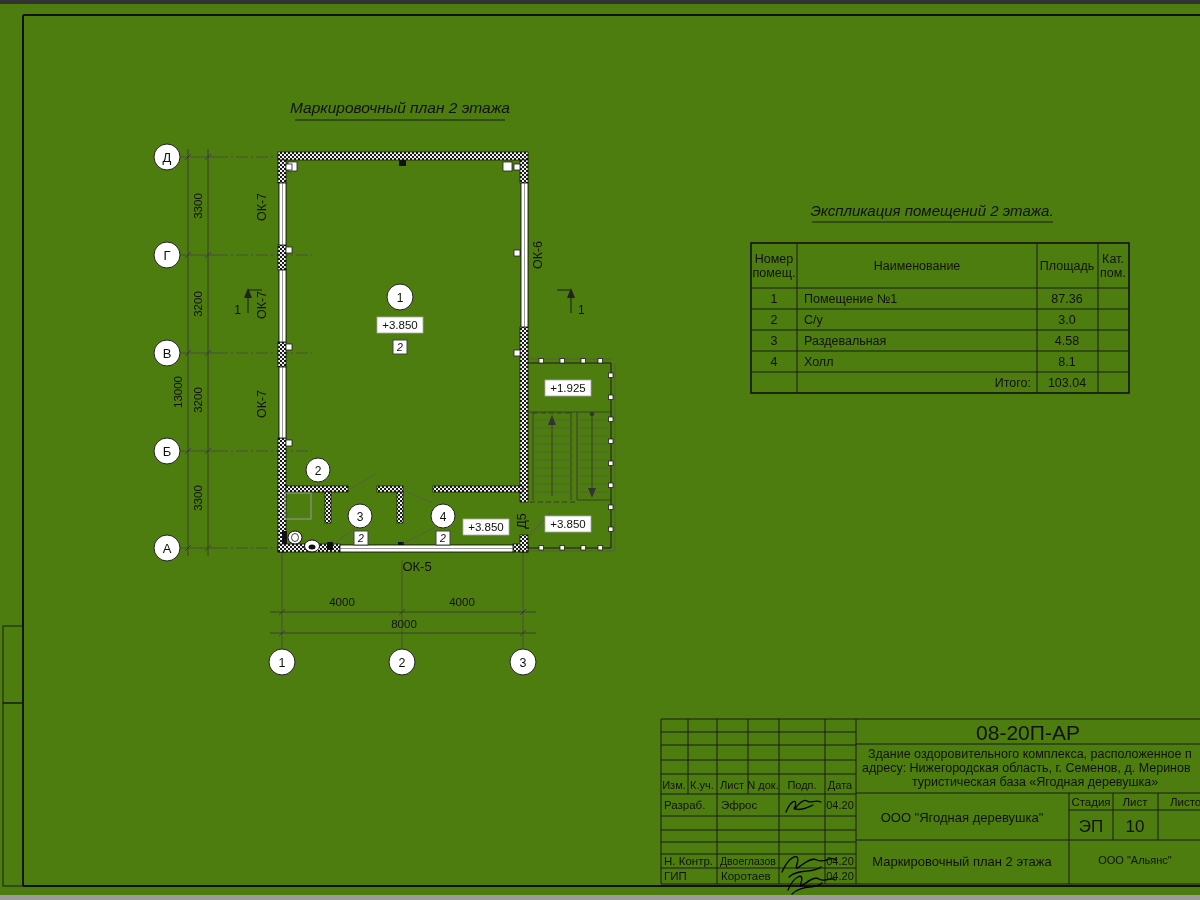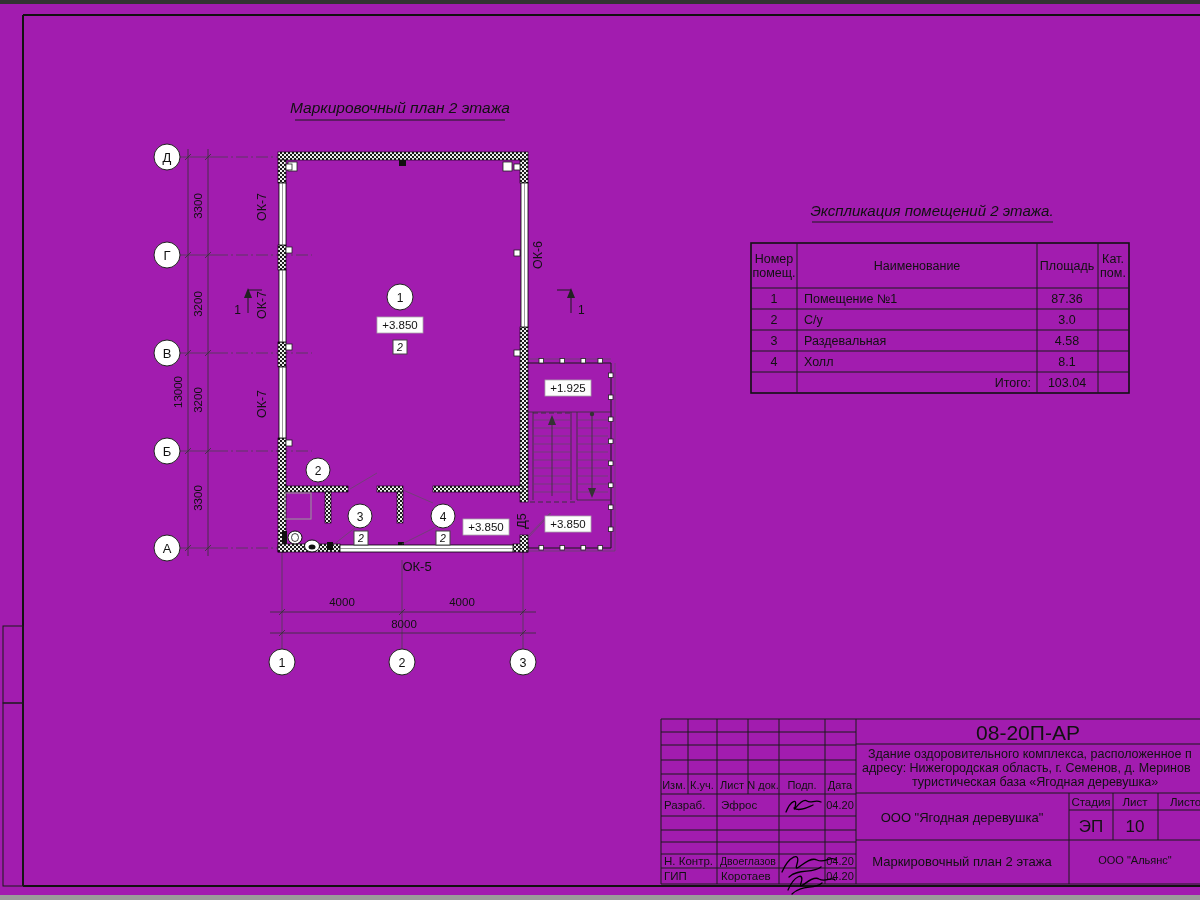--- a/index.html
+++ b/index.html
@@ -1,16 +1,16 @@
 <!DOCTYPE html>
 <html><head>
 <meta charset="utf-8">
 <style>
   html,body{margin:0;padding:0;background:#fff;}
-  .page{position:relative;width:1200px;height:900px;background:#a21caf;overflow:hidden;
+  .page{position:relative;width:1200px;height:900px;background:#4d7c0f;overflow:hidden;
         font-family:"Liberation Sans",sans-serif;}
   .edge-top{position:absolute;left:0;top:0;width:1200px;height:4px;background:#333;}
   .edge-bottom{position:absolute;left:0;top:895px;width:1200px;height:5px;background:#9b9b9b;}
   svg text{font-family:"Liberation Sans",sans-serif;fill:#111;}
   .t-it{font-style:italic;}
   .ln{stroke:#1a1a1a;stroke-width:1;fill:none;}
   .ln2{stroke:#111;stroke-width:2;fill:none;}
   .thin{stroke:#333;stroke-width:0.8;fill:none;}
   .hair{stroke:#555;stroke-width:0.6;fill:none;}
   .dash{stroke:#333;stroke-width:0.9;fill:none;stroke-dasharray:5 3;}

